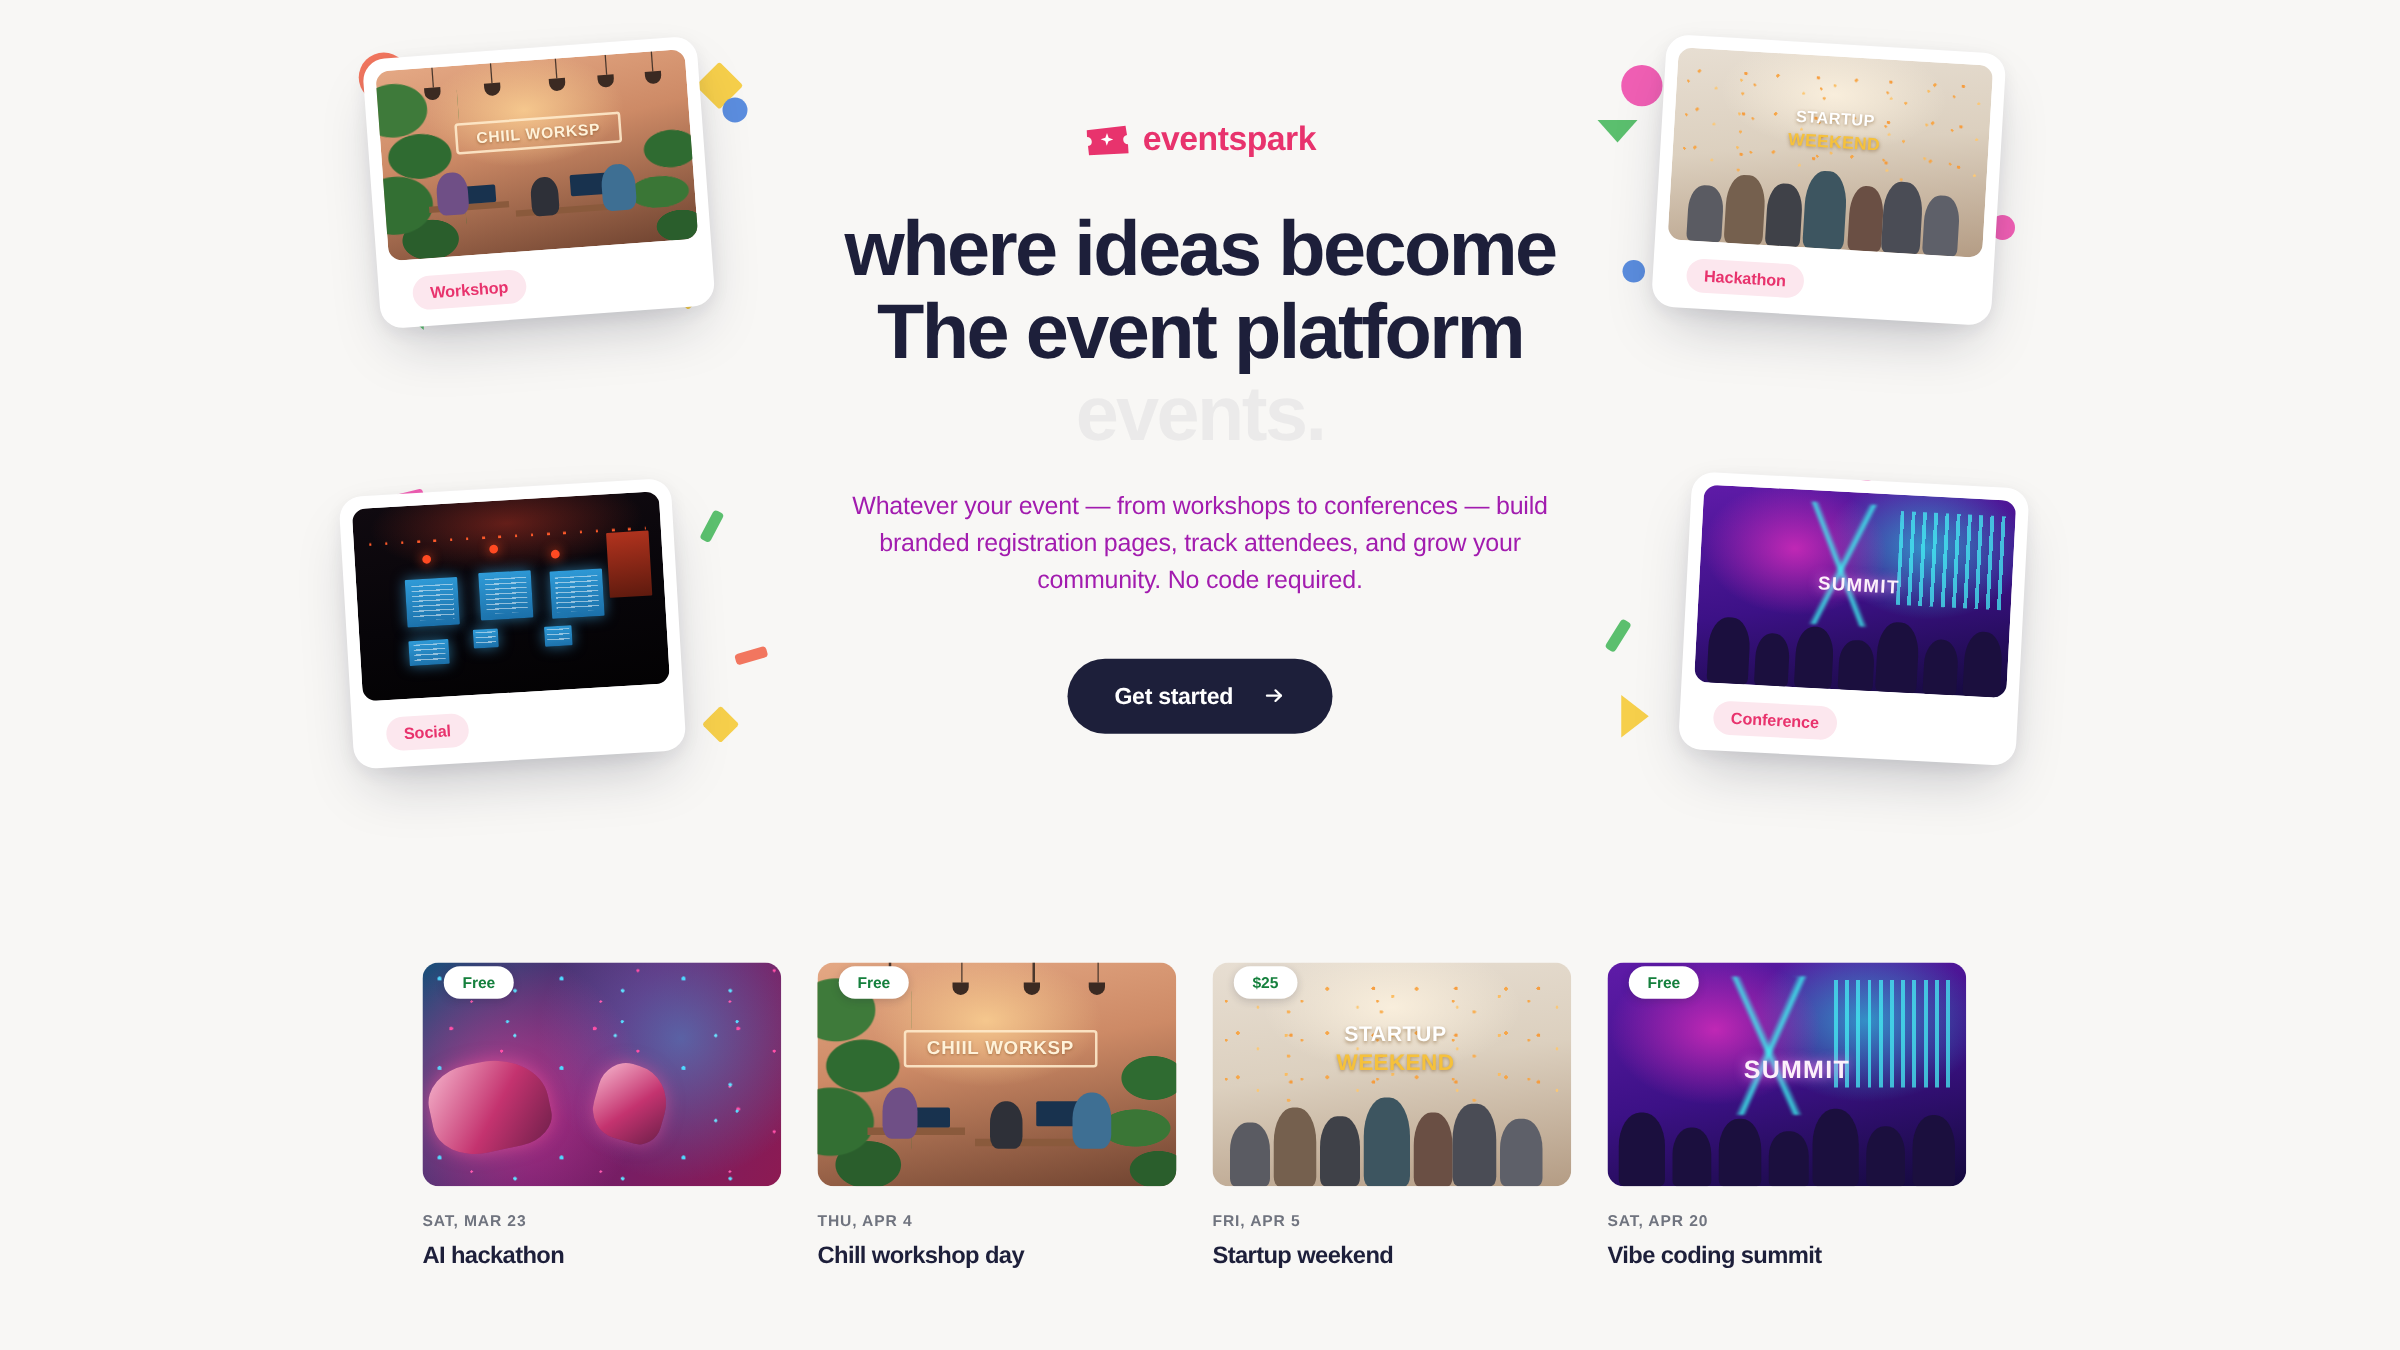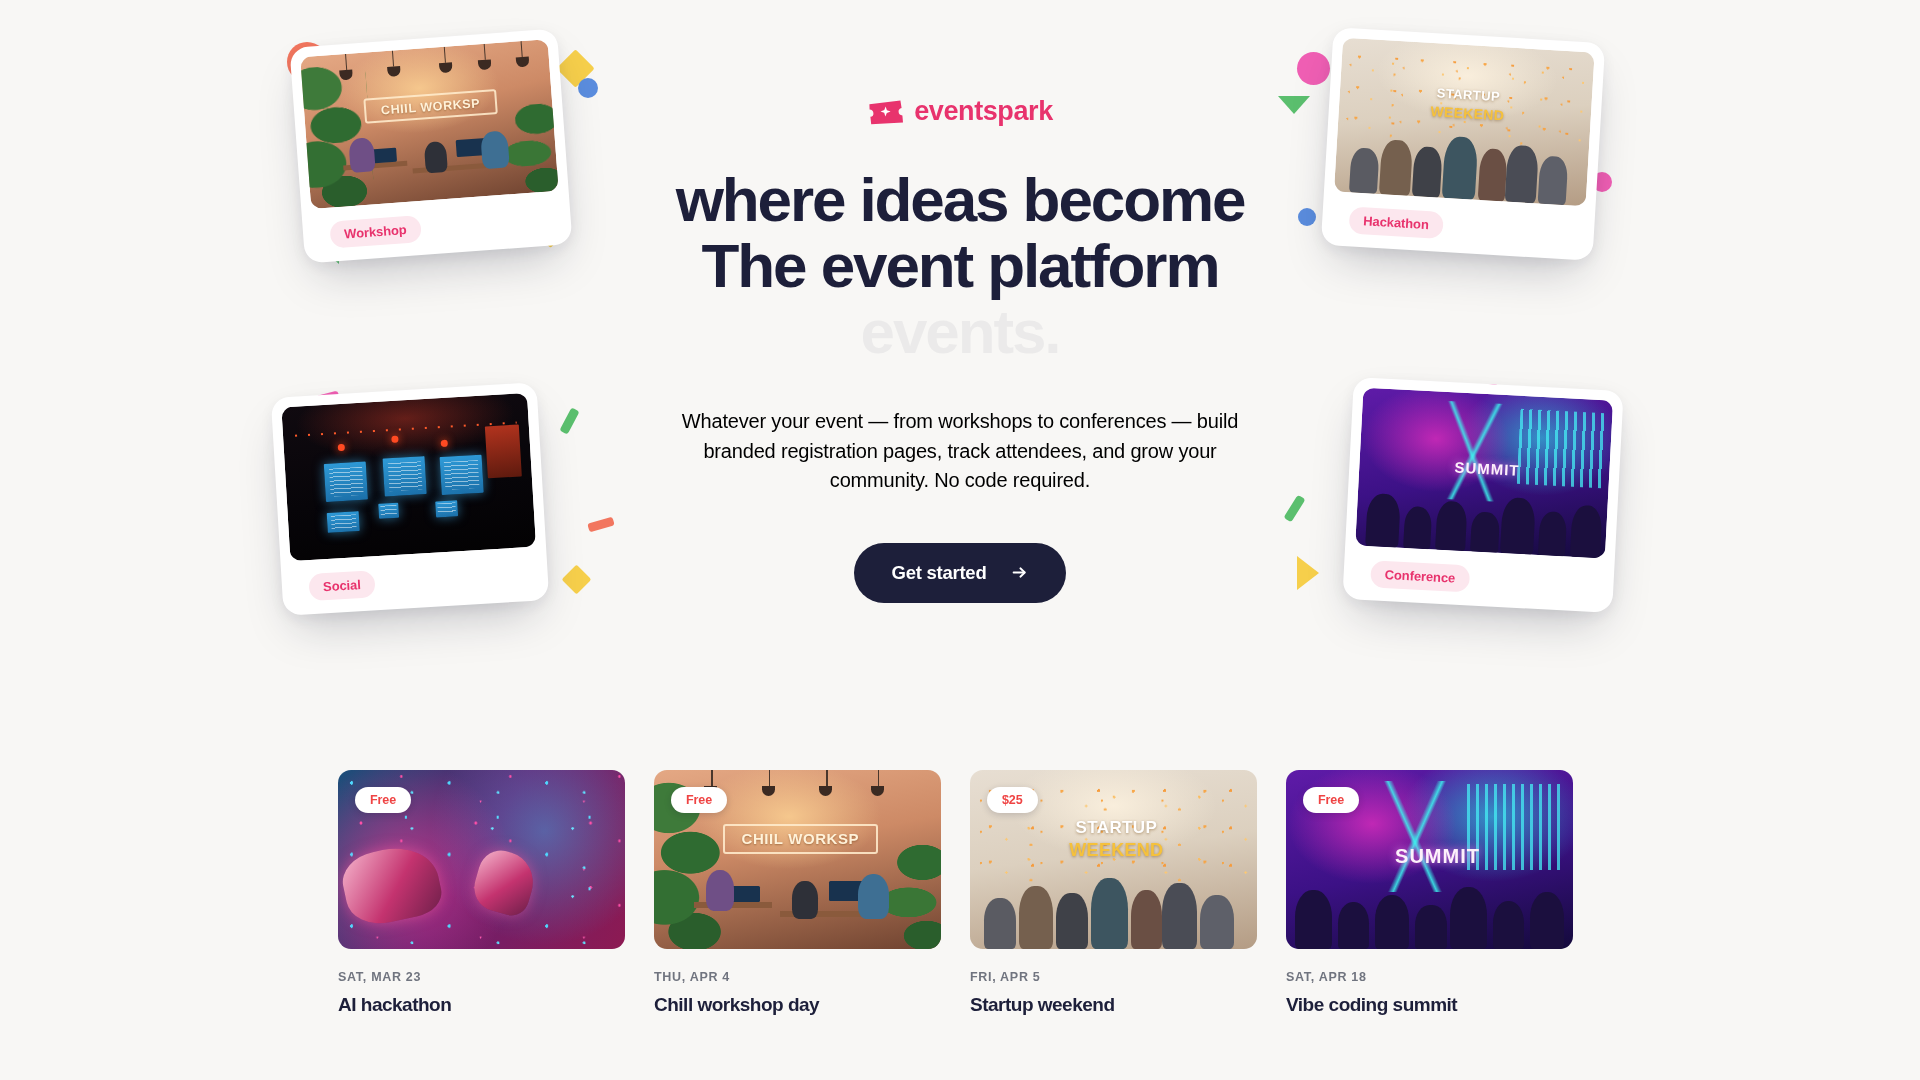--- a/index.html
+++ b/index.html
@@ -28,23 +28,23 @@
 
   .headline {
     font-size:62px; line-height:1.065;
     font-weight:800; color:#1d1f3a;
     letter-spacing:-2.1px;
   }
   .headline .ln { display:block; }
   .headline .ln3 { opacity:0.055; }
 
   .subhead {
-    margin-top:42px;
+    margin-top:26px;
     font-size:20px; line-height:1.48;
-    color:#000000; letter-spacing:-0.18px;
+    color:#a21caf; letter-spacing:-0.18px;
     padding:0 16px;
   }
 
   .cta-wrap { margin-top:47px; display:flex; justify-content:center; }
   .cta {
     display:inline-flex; align-items:center; gap:25px;
     background:#1d1f3a; color:#fff;
     border:none; border-radius:999px;
     padding:19px 38px;
     font-family:inherit; font-size:18.5px; font-weight:700;
@@ -213,22 +213,22 @@
     font-size:27px; font-weight:800; color:#1d1f3a;
     letter-spacing:-0.85px; margin-left:338px; margin-bottom:39px;
   }
   .grid { display:flex; gap:29px; margin-left:338px; }
   .ecard { width:287px; }
   .ethumb {
     width:287px; height:179px; border-radius:13px;
     position:relative; overflow:hidden;
   }
   .eprice {
-    position:absolute; left:17px; top:17px; z-index:4;
-    background:#fff; color:#ef4444;
+    position:absolute; left:17px; top:3px; z-index:4;
+    background:#fff; color:#15803d;
     font-size:12.5px; font-weight:700; letter-spacing:-0.1px;
     padding:6px 15px; border-radius:999px;
     box-shadow:0 2px 7px rgba(25,27,50,.18);
   }
   .edate {
     margin-top:21px; font-size:12.5px; font-weight:700;
     color:#70747f; letter-spacing:.7px;
   }
   .etitle {
     margin-top:10px; font-size:19px; font-weight:800;
@@ -473,18 +473,18 @@
         <div class="aud">
           <i style="left:3%;width:13%;height:78%;"></i>
           <i style="left:18%;width:11%;height:62%;"></i>
           <i style="left:31%;width:12%;height:72%;"></i>
           <i style="left:45%;width:11%;height:58%;"></i>
           <i style="left:57%;width:13%;height:82%;"></i>
           <i style="left:72%;width:11%;height:64%;"></i>
           <i style="left:85%;width:12%;height:76%;"></i>
         </div>
       </div>
-      <div class="edate">SAT, APR 18</div>
+      <div class="edate">SAT, APR 20</div>
       <div class="etitle">Vibe coding summit</div>
     </div>
 
   </div>
 </div>
 
 </body></html>

